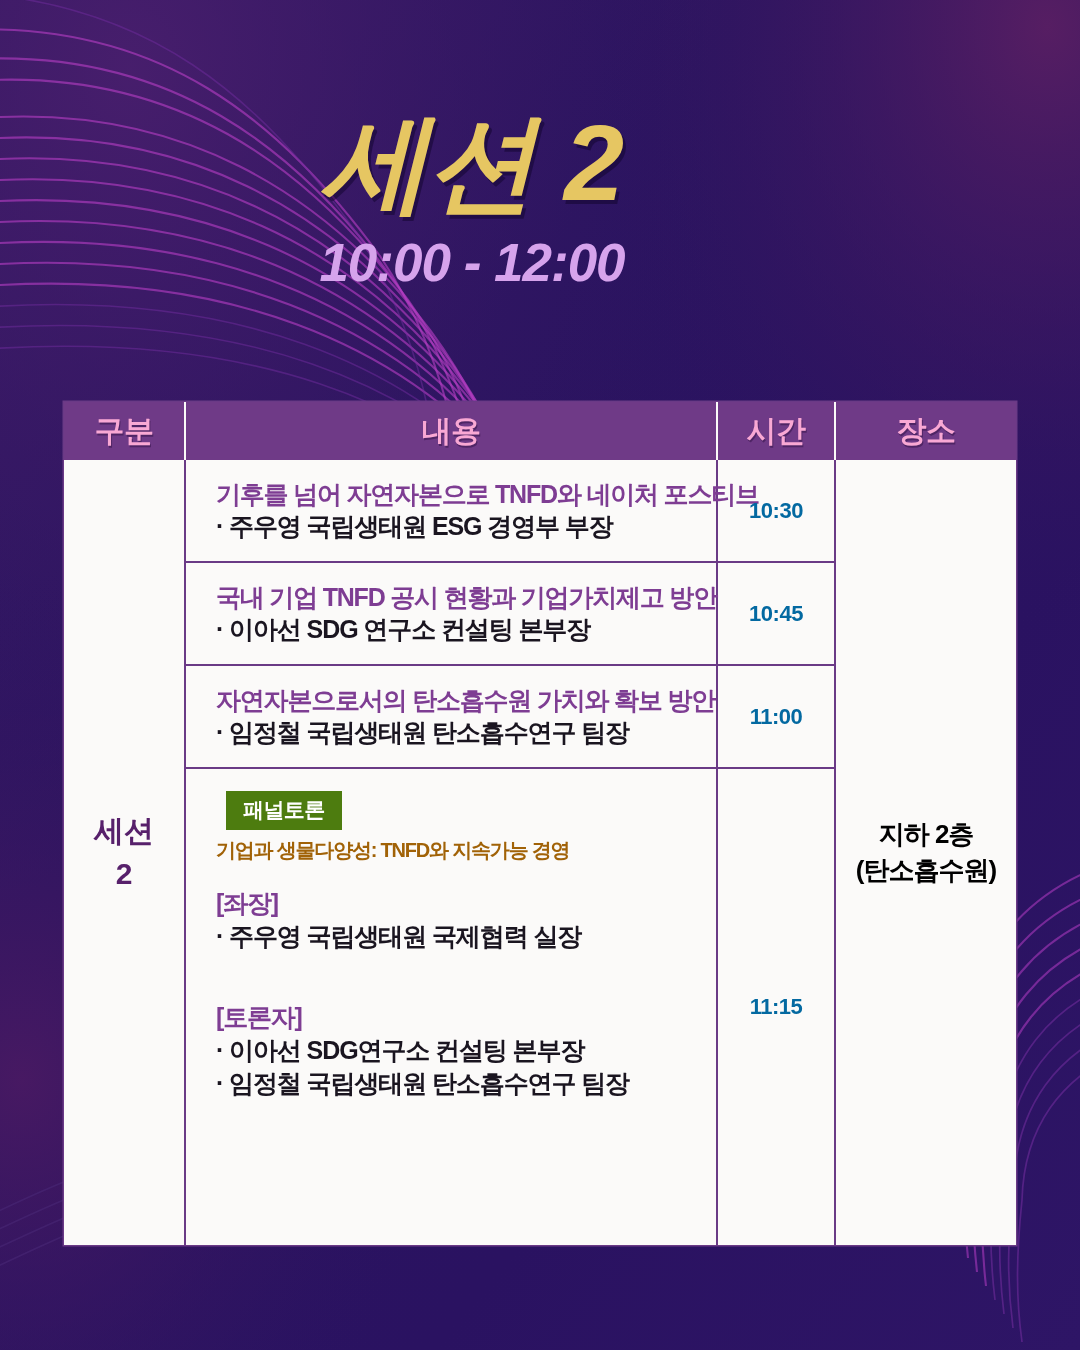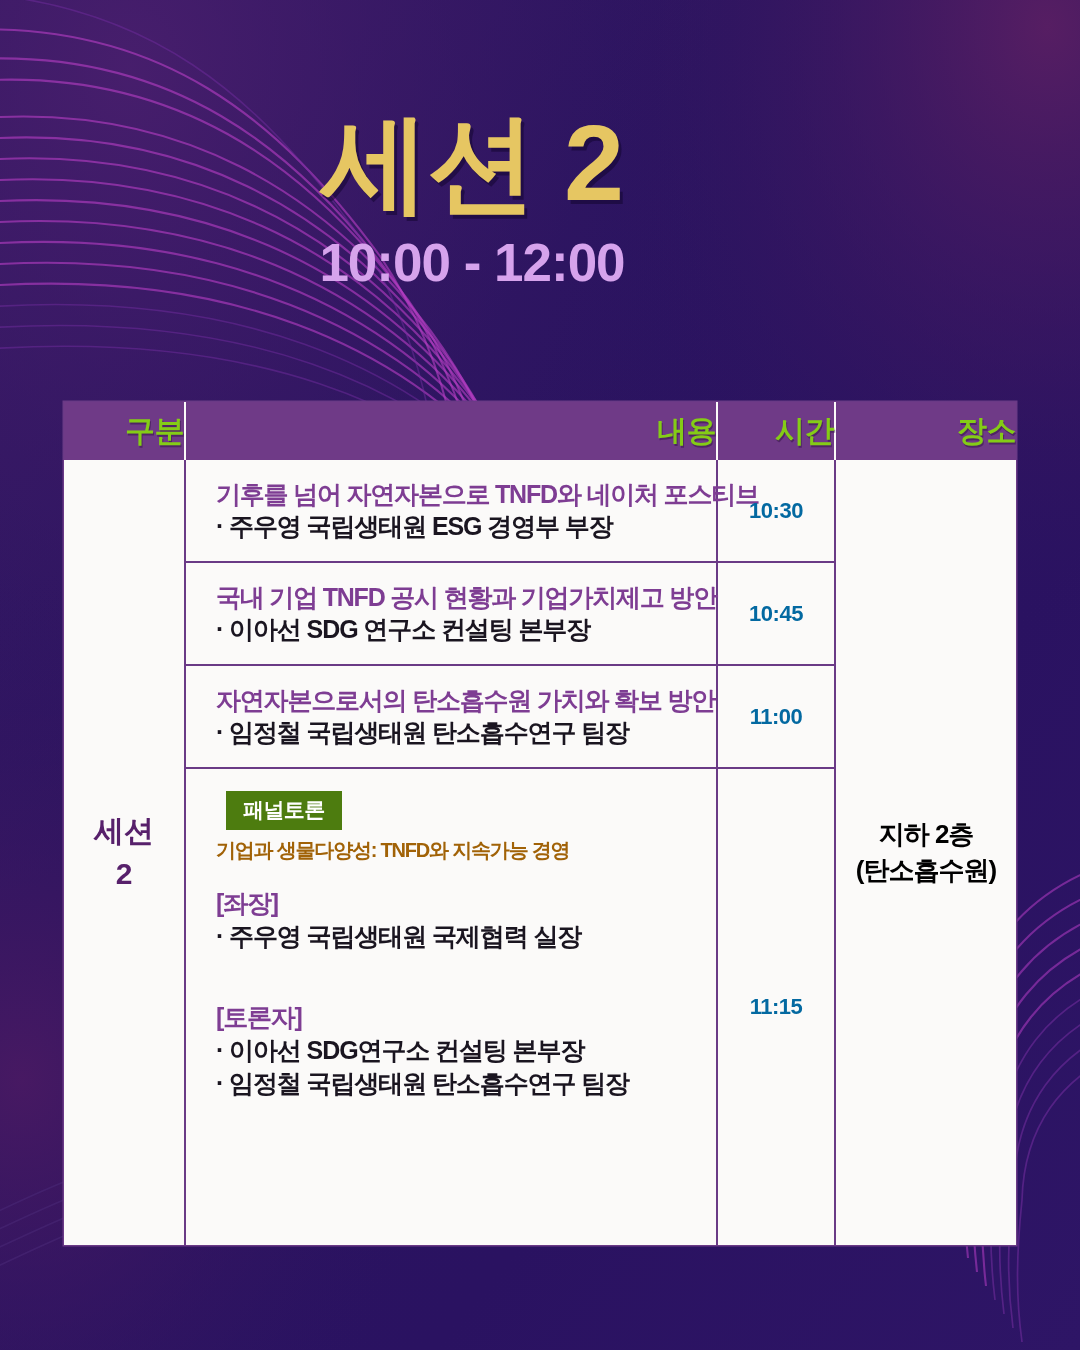--- a/index.html
+++ b/index.html
@@ -26,20 +26,21 @@
   }
   #bg-layer svg { display: block; width: 1080px; height: 1350px; }
 
   
   #poster-header {
     position: absolute;
     top: 0; left: 0;
     width: 944px;
     z-index: 3;
     text-align: center;
+    font-style: italic;
   }
 
   #session-title {
     margin-top: 108px;
     font-size: 108px;
     line-height: 1.02;
     font-weight: bold;
     color: #e6c662;
     letter-spacing: -1px;
     text-shadow: 3px 4px 0 rgba(20,6,50,.55);
@@ -66,26 +67,26 @@
     box-shadow: 0 0 0 1.5px #6a3a86;
   }
 
   #schedule-table col.c-div  { width: 121px; }
   #schedule-table col.c-body { width: 532px; }
   #schedule-table col.c-time { width: 118px; }
   #schedule-table col.c-place { width: 181px; }
 
   #schedule-table thead th {
     background: #6f3a87;
-    color: #84cc16;
+    color: #f9a8d4;
     font-size: 30px;
     font-weight: bold;
     height: 58px;
     vertical-align: middle;
-    text-align: right;
+    text-align: center;
     letter-spacing: -.5px;
     text-shadow: 1px 2px 0 rgba(40,10,60,.45);
     border-right: 2.5px solid #fbfaf9;
     position: relative;
   }
   #schedule-table thead th:last-child { border-right: none; }
 
   #schedule-table tbody td {
     background: #fbfaf9;
     vertical-align: middle;

